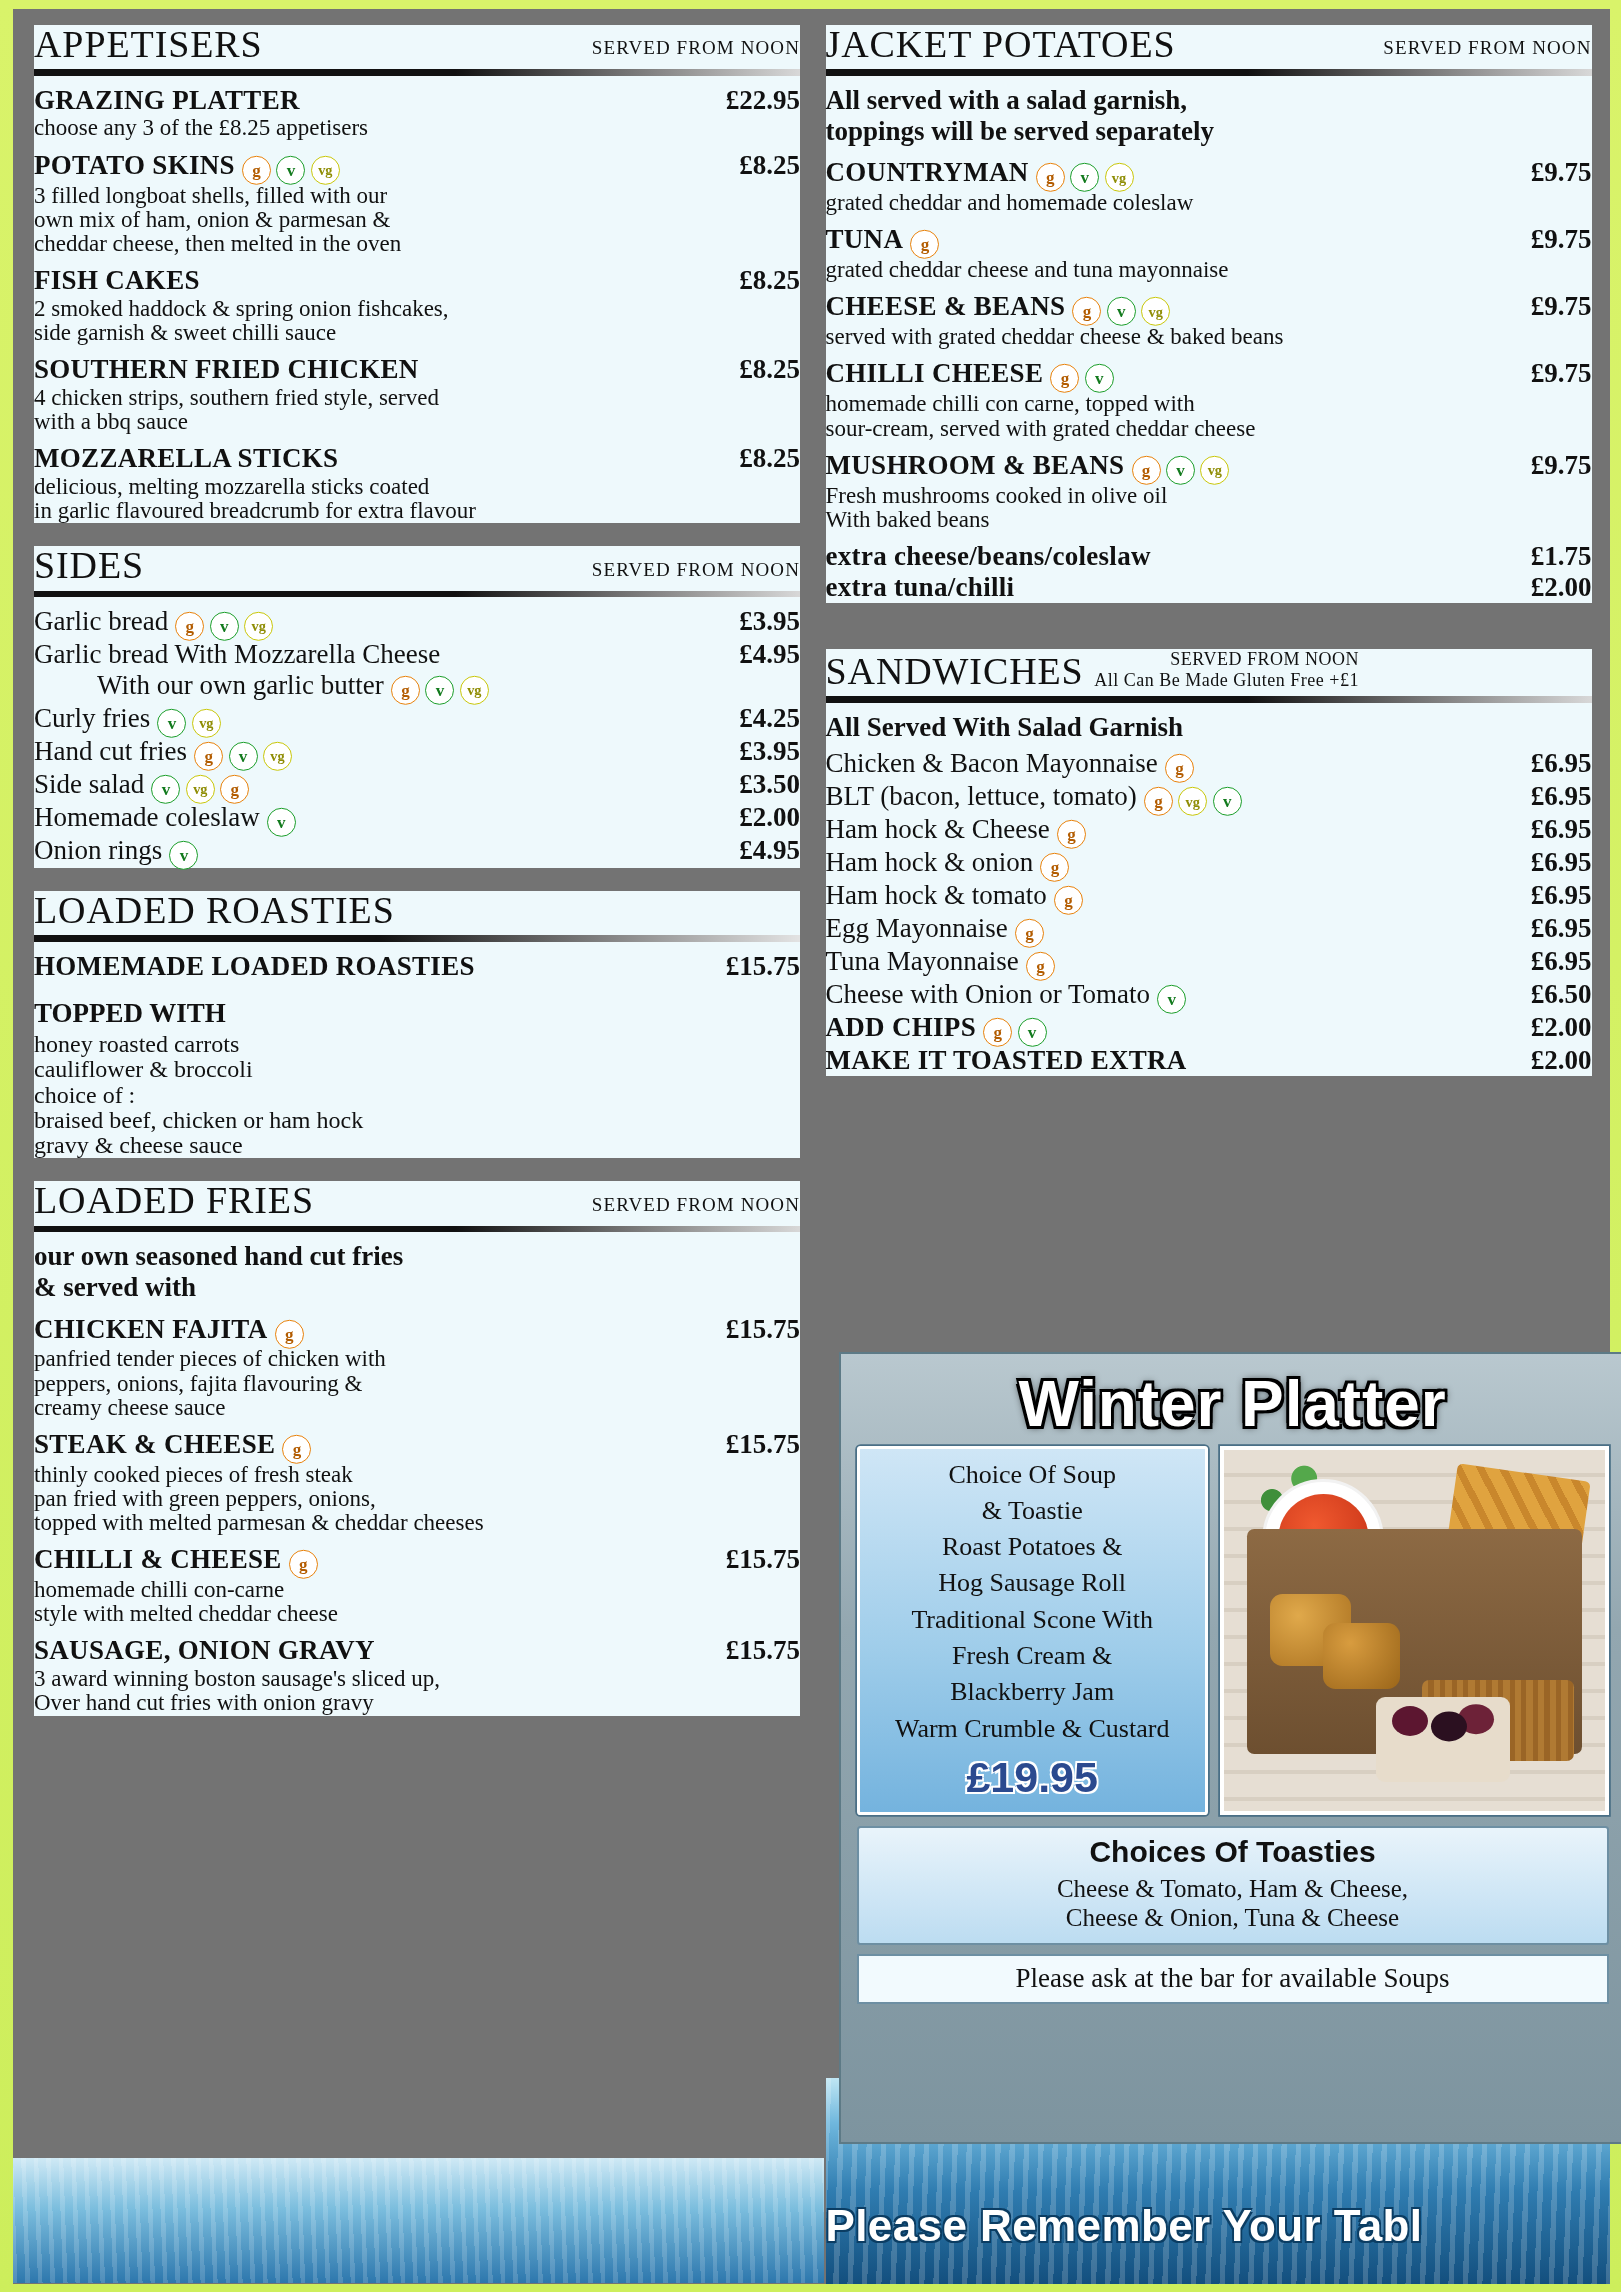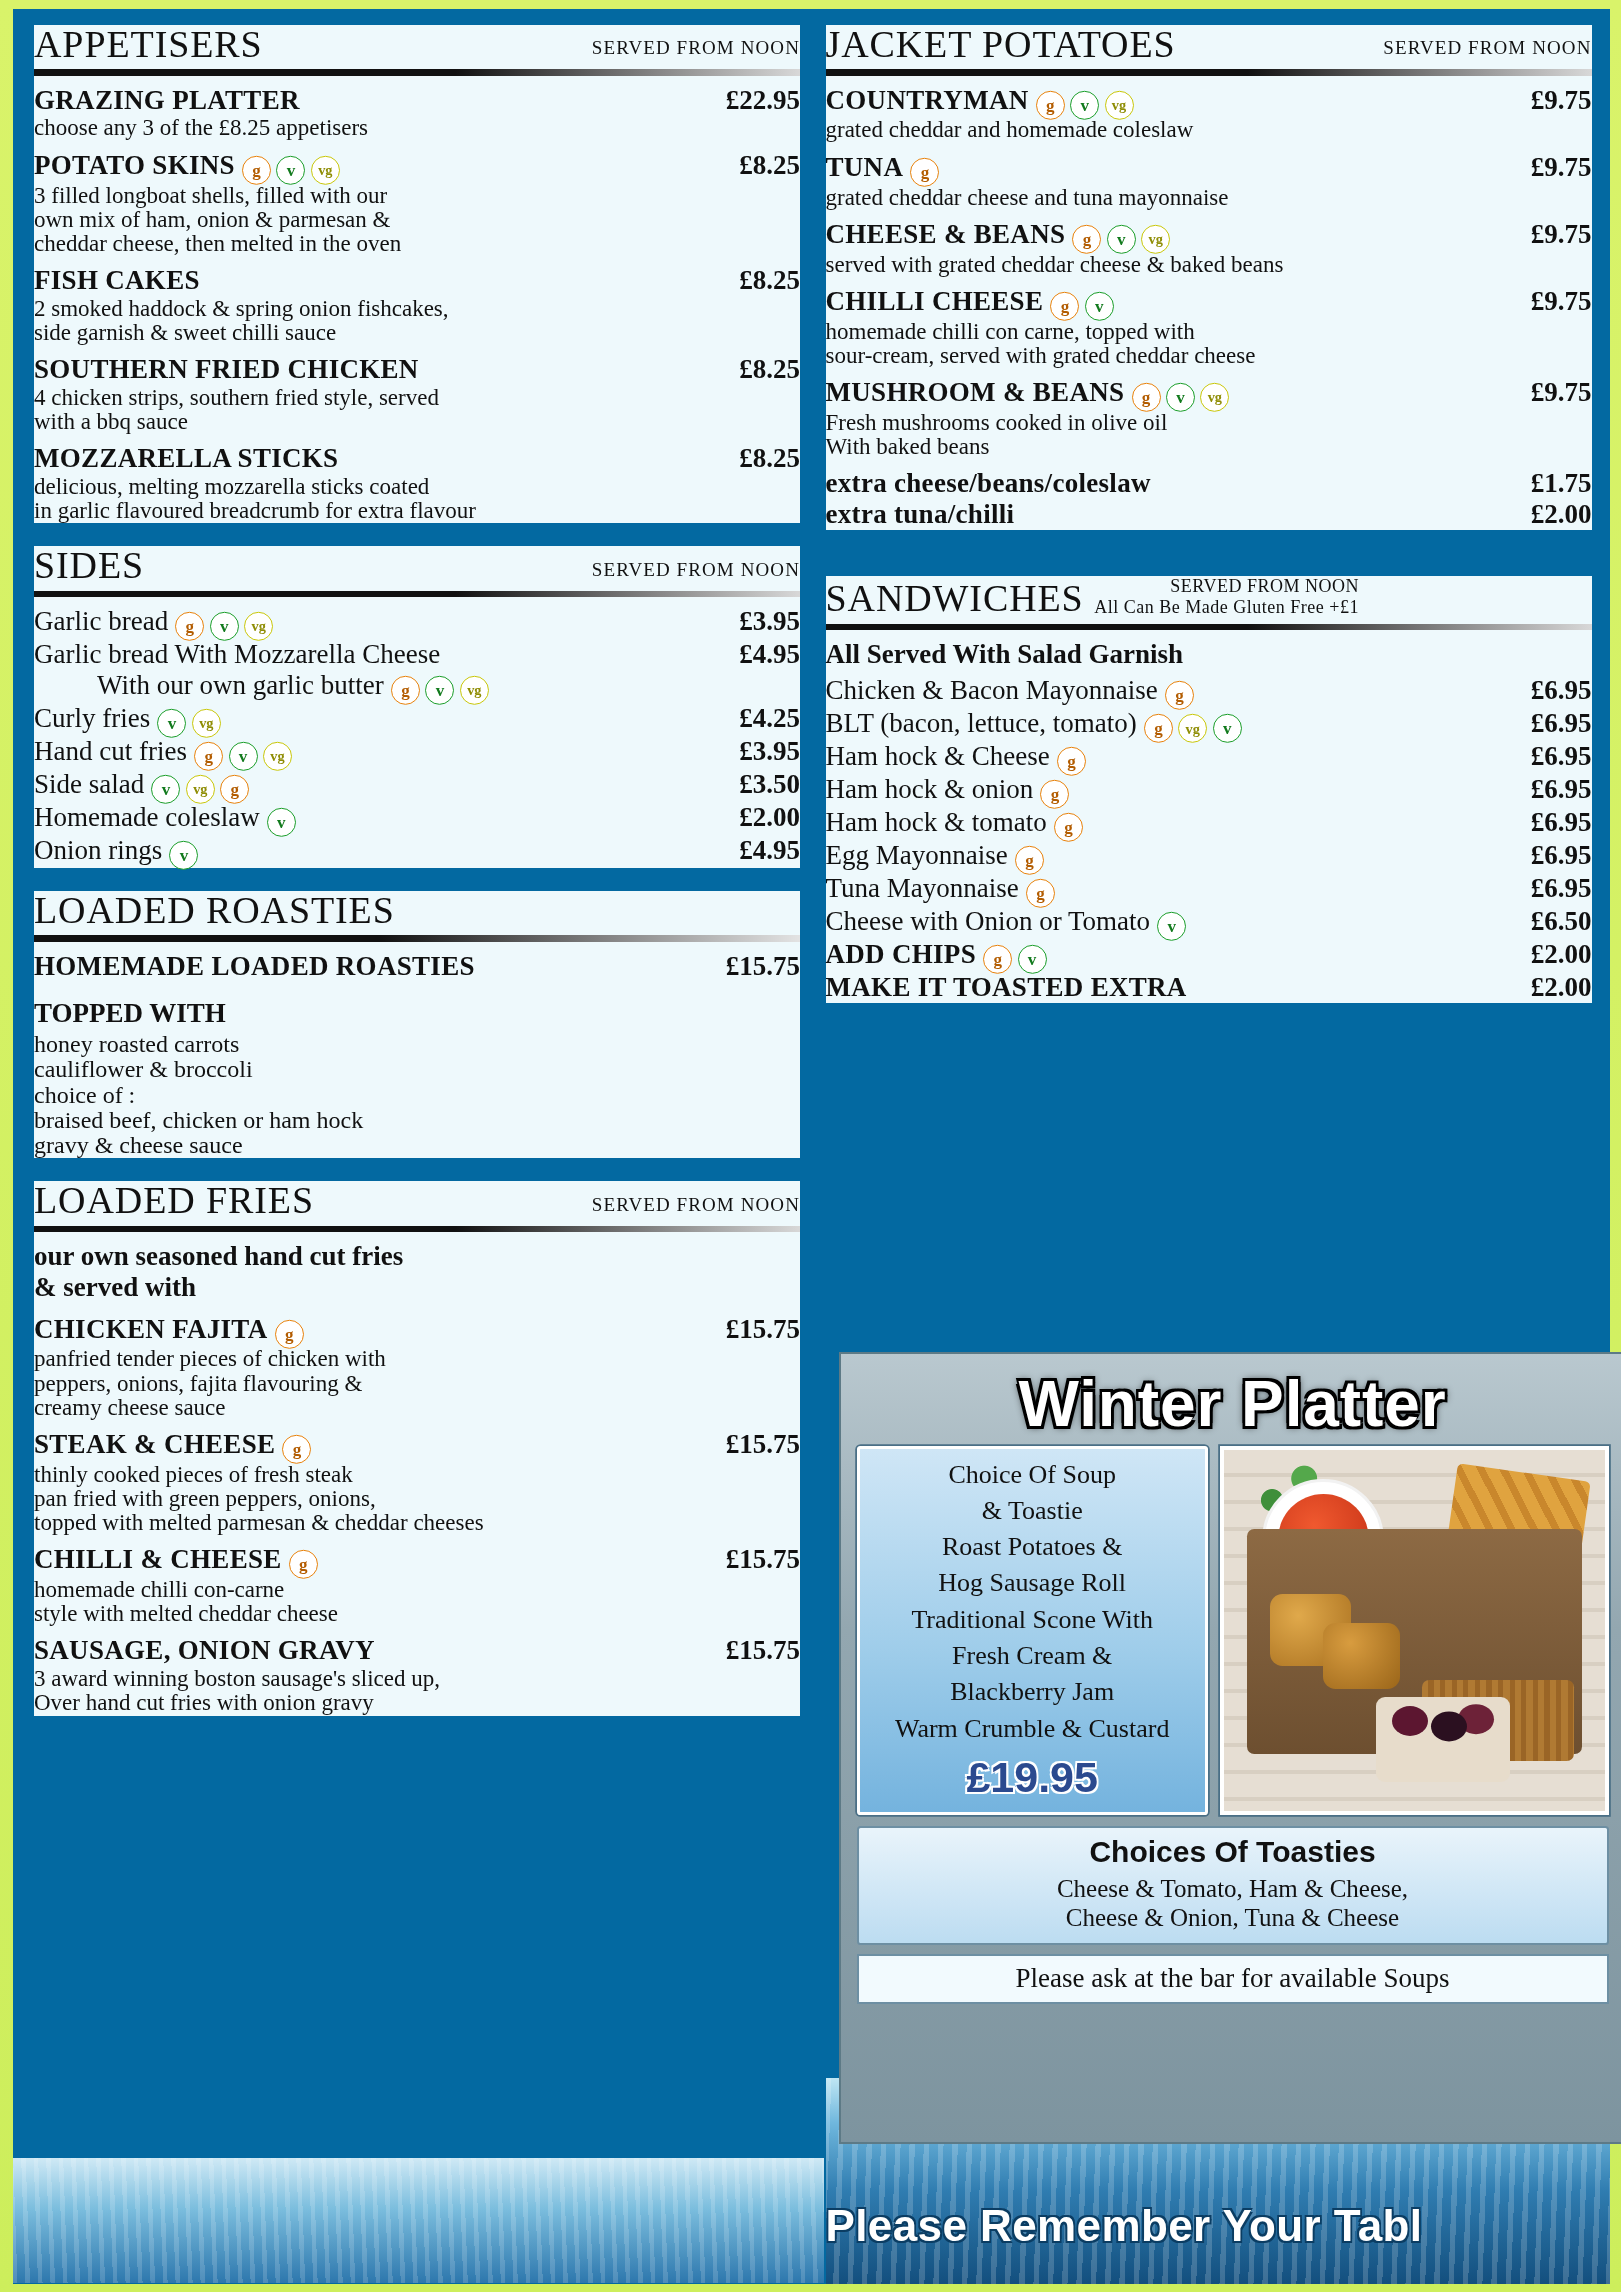--- a/index.html
+++ b/index.html
@@ -1,20 +1,20 @@
 <!DOCTYPE html>
 <html style="font-size:14.3px"><head>
 <meta charset="utf-8">
 <style>
   html,body{margin:0;padding:0;background:#eafafd;}
   body{width:1622px;height:2293px;position:relative;overflow:hidden;
        font-family:"Liberation Serif",serif;color:#111;}
   
   .frame{position:absolute;inset:0;background:linear-gradient(180deg,#d9f36a 0%,#cdee5c 100%);}
-  .page{position:absolute;left:12.5px;top:9px;width:1597px;height:2275px;background:#0369a1;}
+  .page{position:absolute;left:12.5px;top:9px;width:1597px;height:2275px;background:#737373;}
   .colL{position:absolute;left:21.5px;top:16px;width:766px;}
   .colR{position:absolute;left:813px;top:16px;width:766px;}
 
   
   .water{position:absolute;left:813px;top:2069px;width:784px;height:206px;
          background:linear-gradient(180deg,#bfe6f4 0%,#6fb7dd 22%,#2f7cb0 55%,#134f7e 100%);}
   .water:after{content:"";position:absolute;inset:0;
     background:repeating-linear-gradient(92deg,rgba(255,255,255,.18) 0 5.4px,rgba(255,255,255,0) 5.4px 14.3px);}
   .waterL{position:absolute;left:0px;top:2149px;width:811px;height:125px;
          background:linear-gradient(180deg,#cfe9f5 0%,#7cbede 40%,#2d77ad 100%);}
@@ -331,20 +331,22 @@
 
   <div class="colR">
 
     <div class="block">
       <div class="sect-head">
         <div class="sect-title">JACKET POTATOES</div>
         <div class="served">SERVED FROM NOON</div>
       </div>
       <div class="rule"></div>
 
+      <div class="sub" style="white-space:pre-line">All served with a salad garnish,
+toppings will be served separately</div>
 
       <div class="item">
         <div class="row">
           <span class="nm">COUNTRYMAN</span>
           <span class="badges">
             <span class="b g">g</span>
             <span class="b v">v</span>
             <span class="b vg">vg</span>
           </span>
           <span class="price">£9.75</span>

